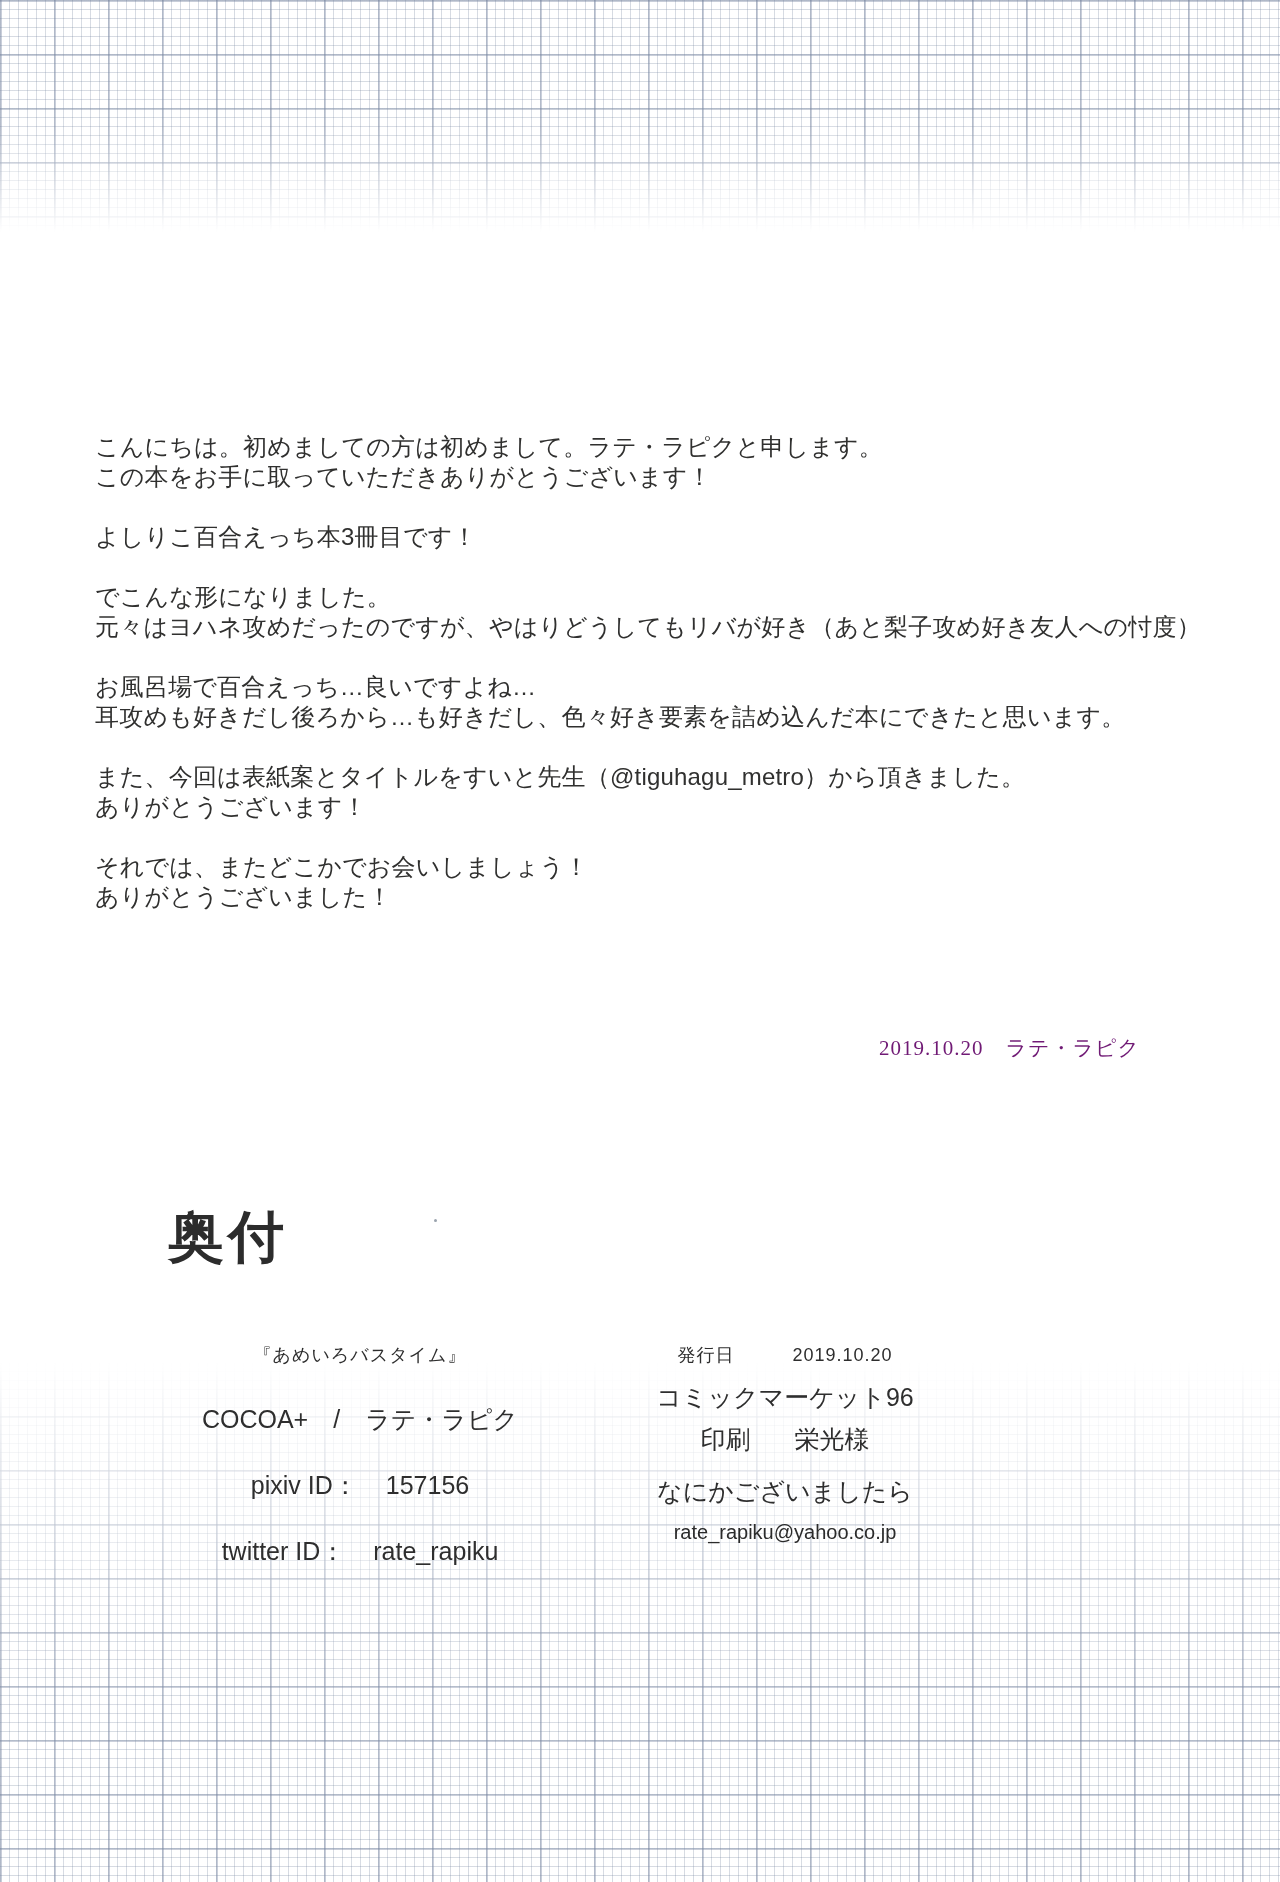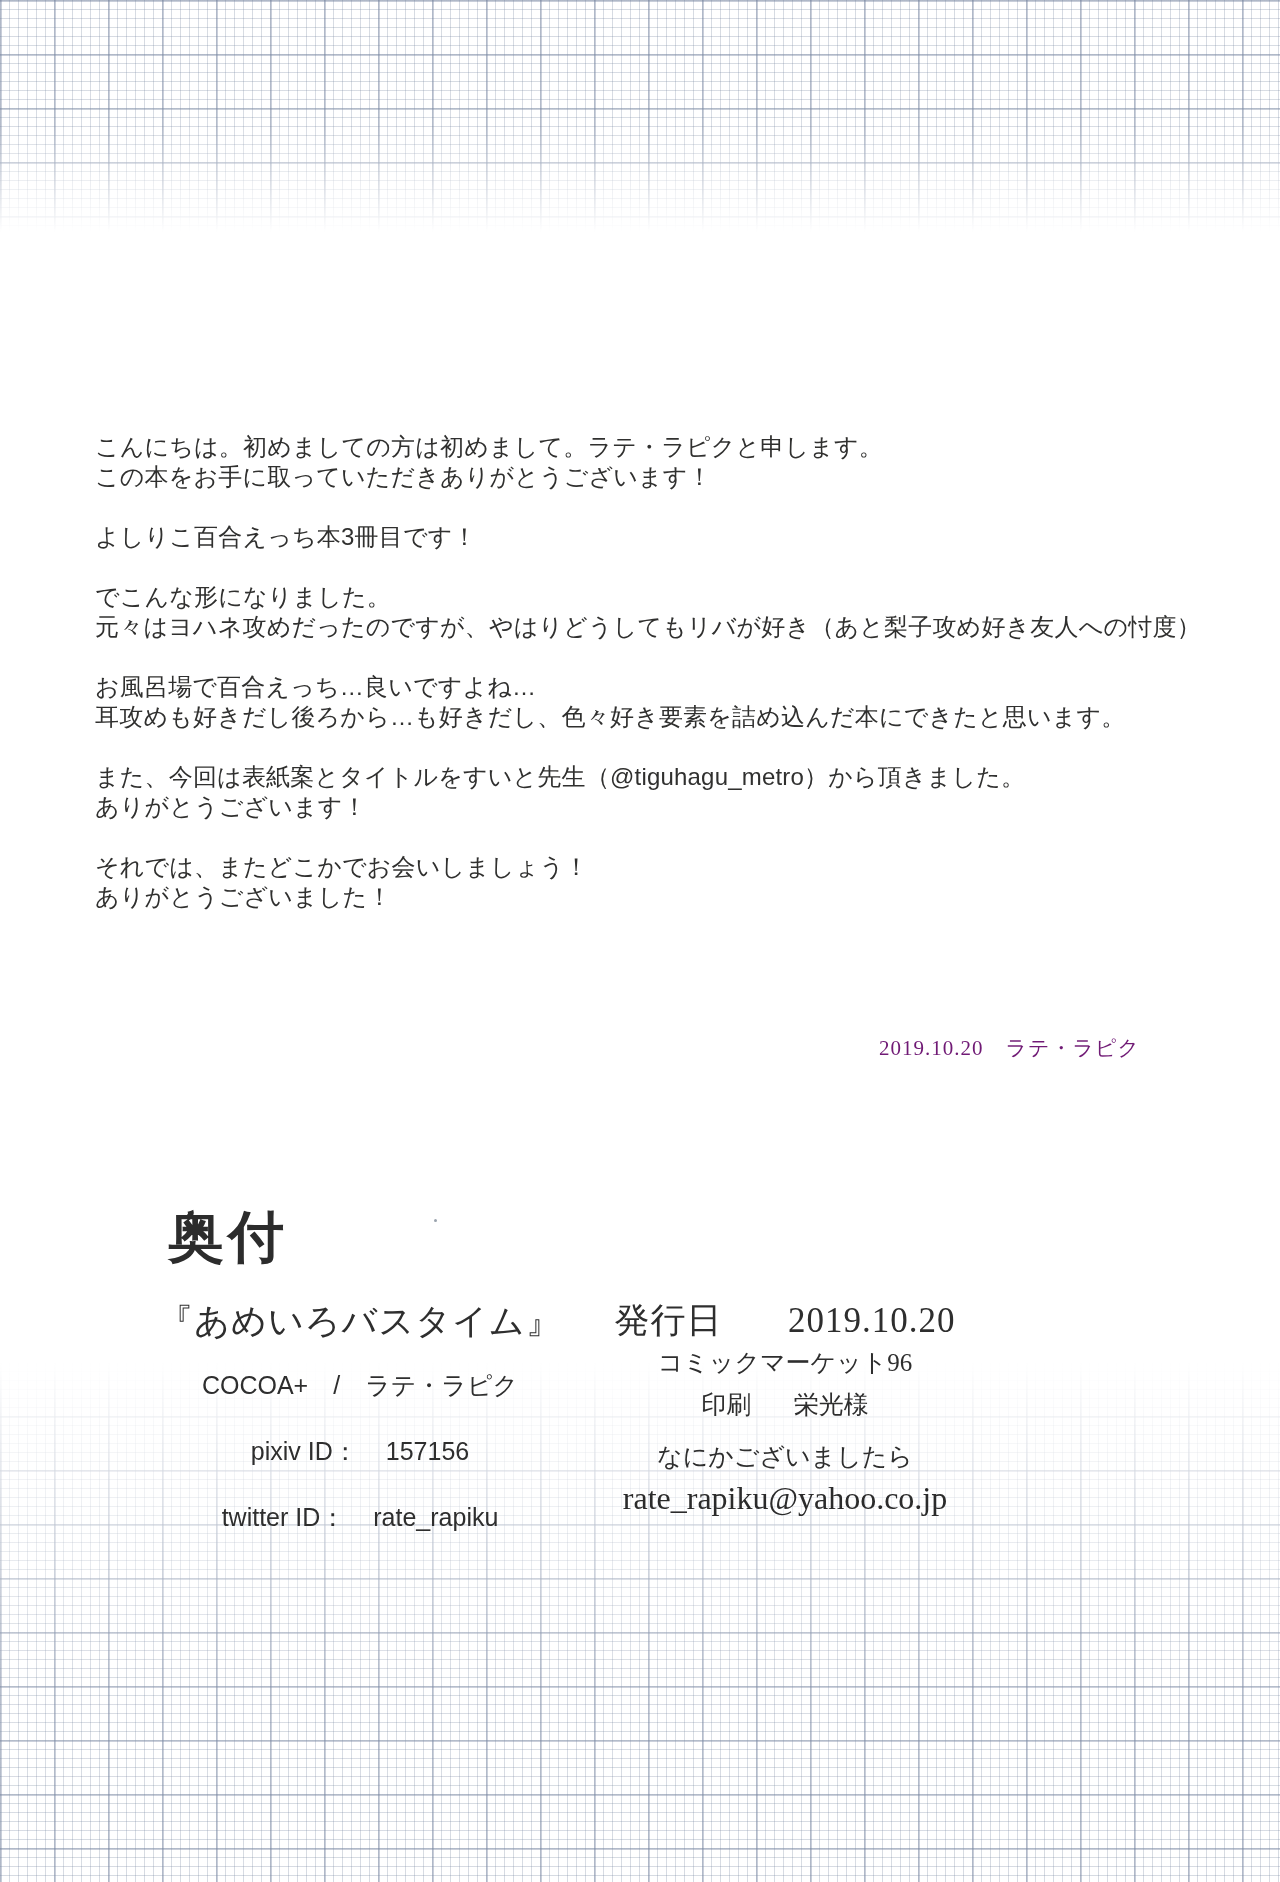--- a/index.html
+++ b/index.html
@@ -110,42 +110,42 @@
     flex-direction: row;
     gap: 0px;
   }
   .col-left {
     width: 420px;
     text-align: center;
   }
   .col-right {
     width: 430px;
     text-align: center;
-    font-family: Liberation Serif, serif;
   }
   .col-line {
     font-size: 25px;
     line-height: 42px;
     color: #2e2e2e;
     white-space: nowrap;
   }
   .col-line.title-line {
-    font-size: 35px;
+    font-size: 18px;
     letter-spacing: 1px;
+    margin-top: 34px;
   }
   .kv {
     display: inline-block;
     margin-top: 24px;
   }
   .kv .k { margin-right: 10px; }
   .kv .v { margin-left: 18px; }
   .gap-sm { height: 22px; }
   .gap-xs { height: 10px; }
   .email {
-    font-size: 32px;
+    font-size: 20px;
     line-height: 40px;
     white-space: nowrap;
   }
   .dot-mark {
     position: absolute;
     left: 434px;
     top: 1219px;
     width: 3px;
     height: 3px;
     background: #9aa3ae;

